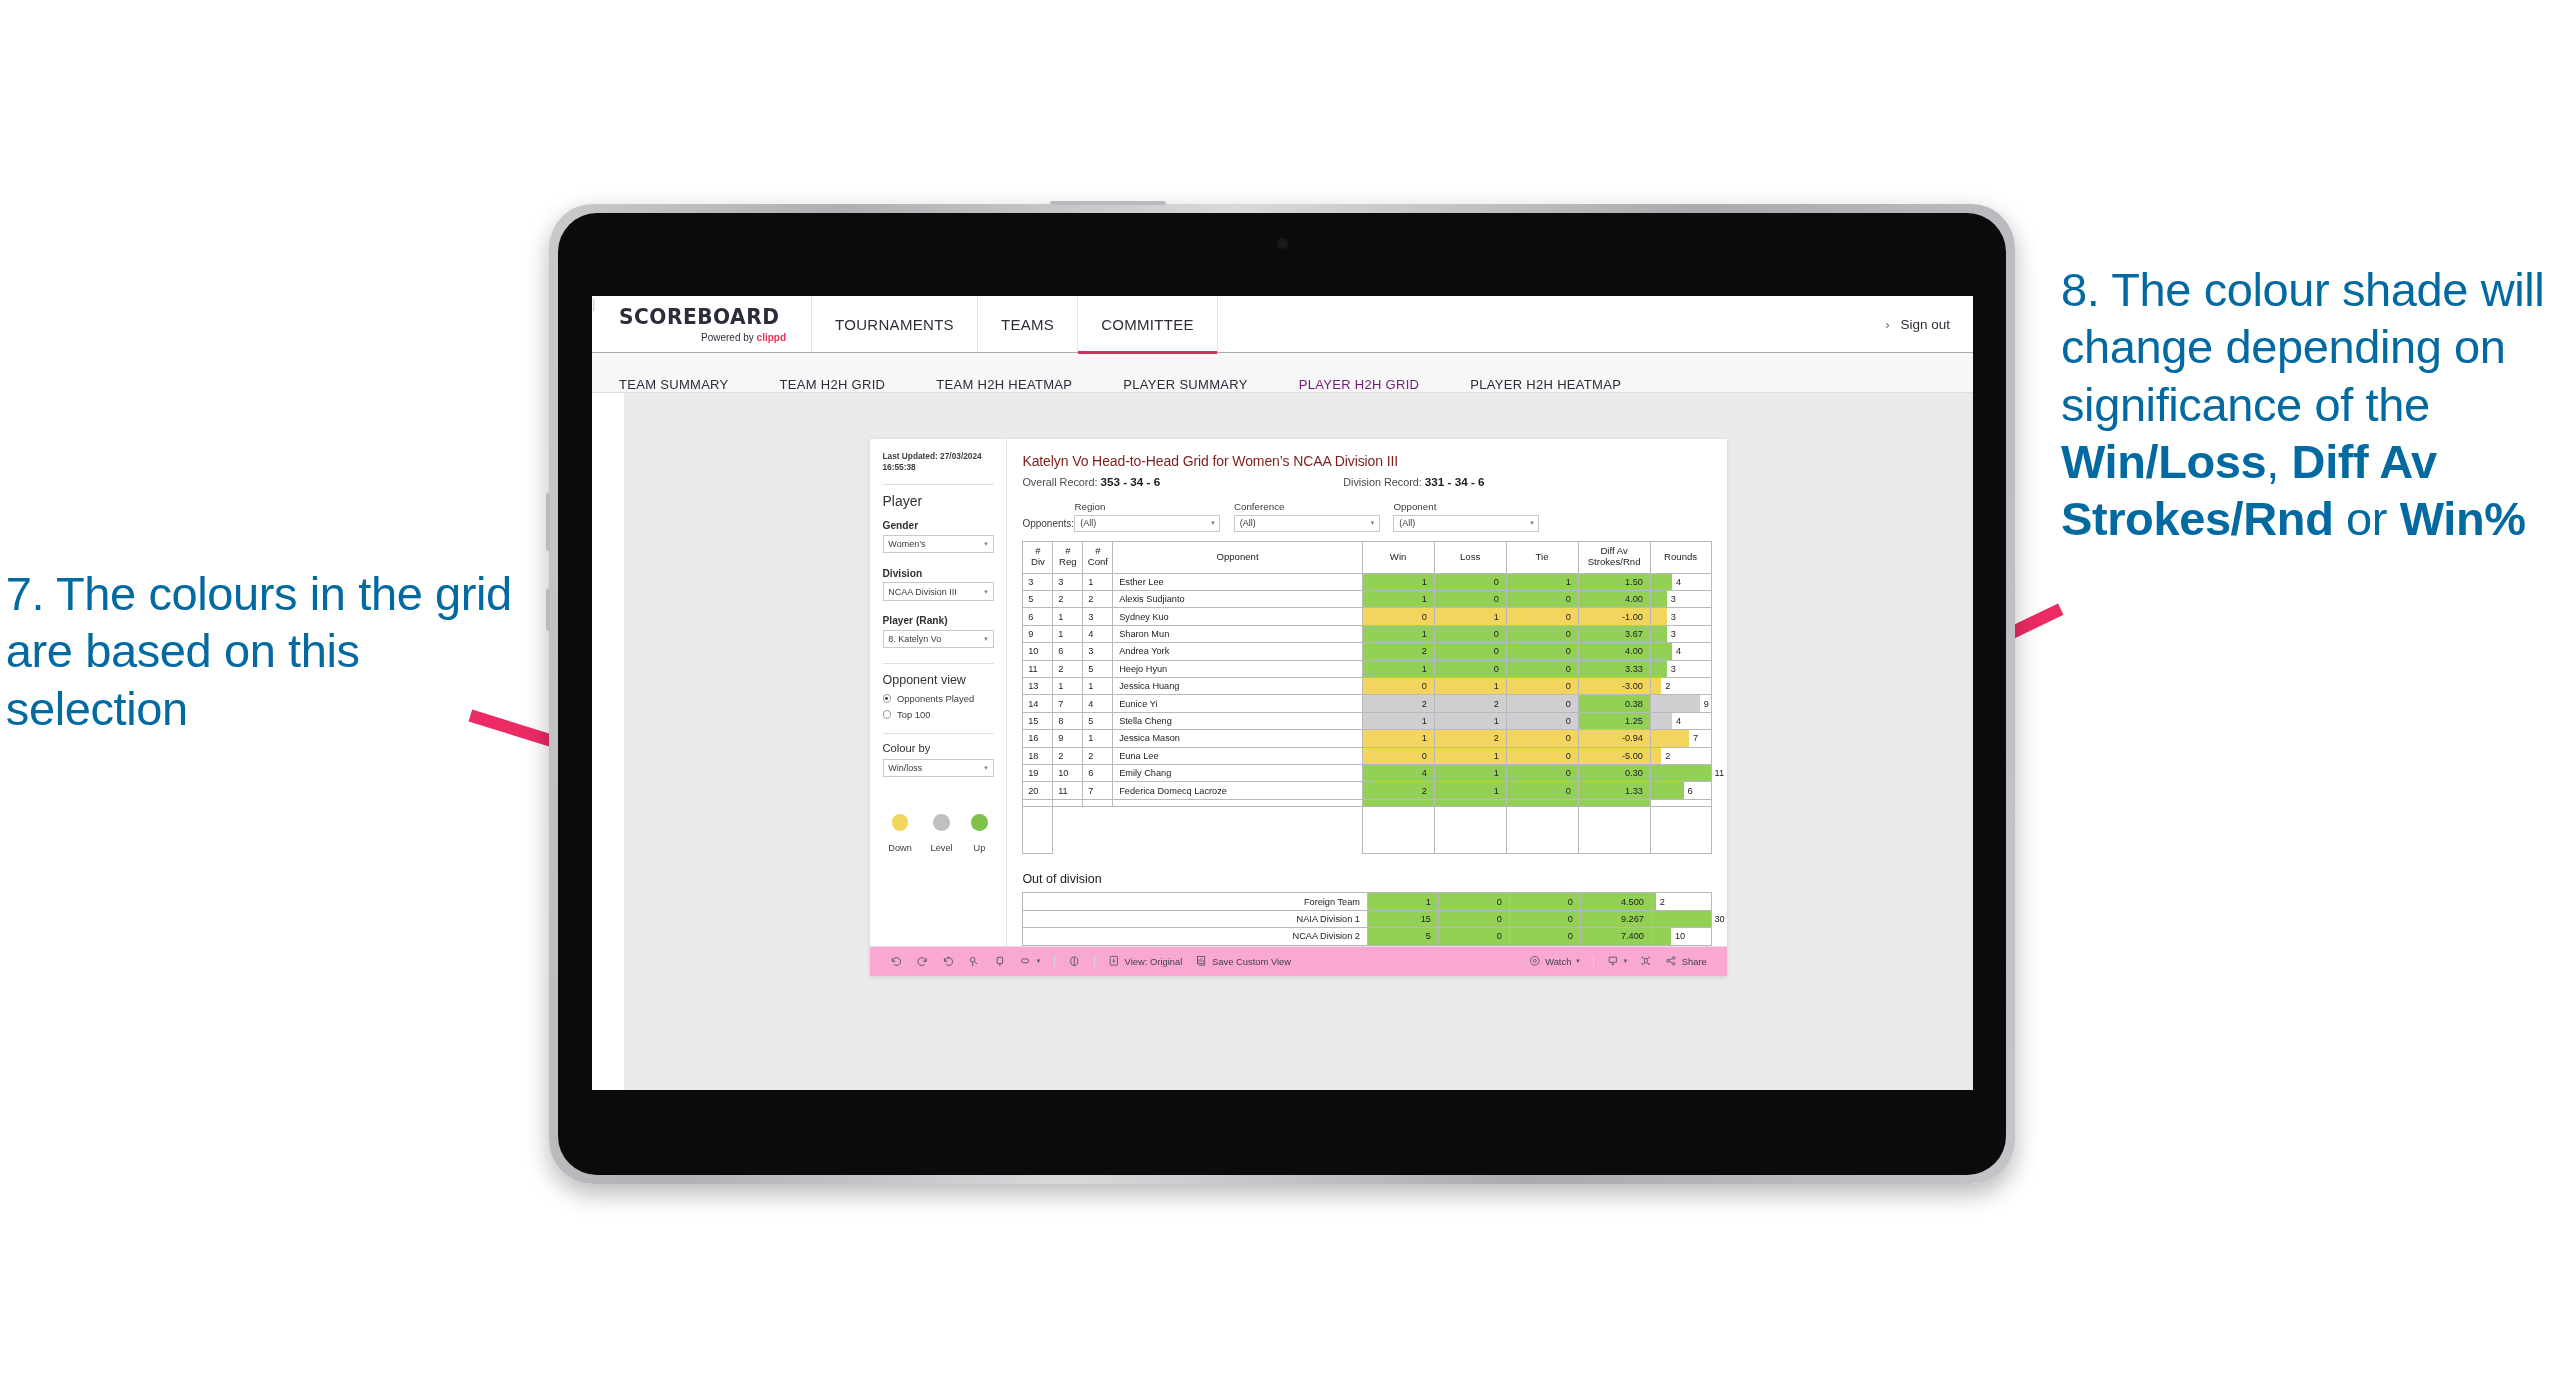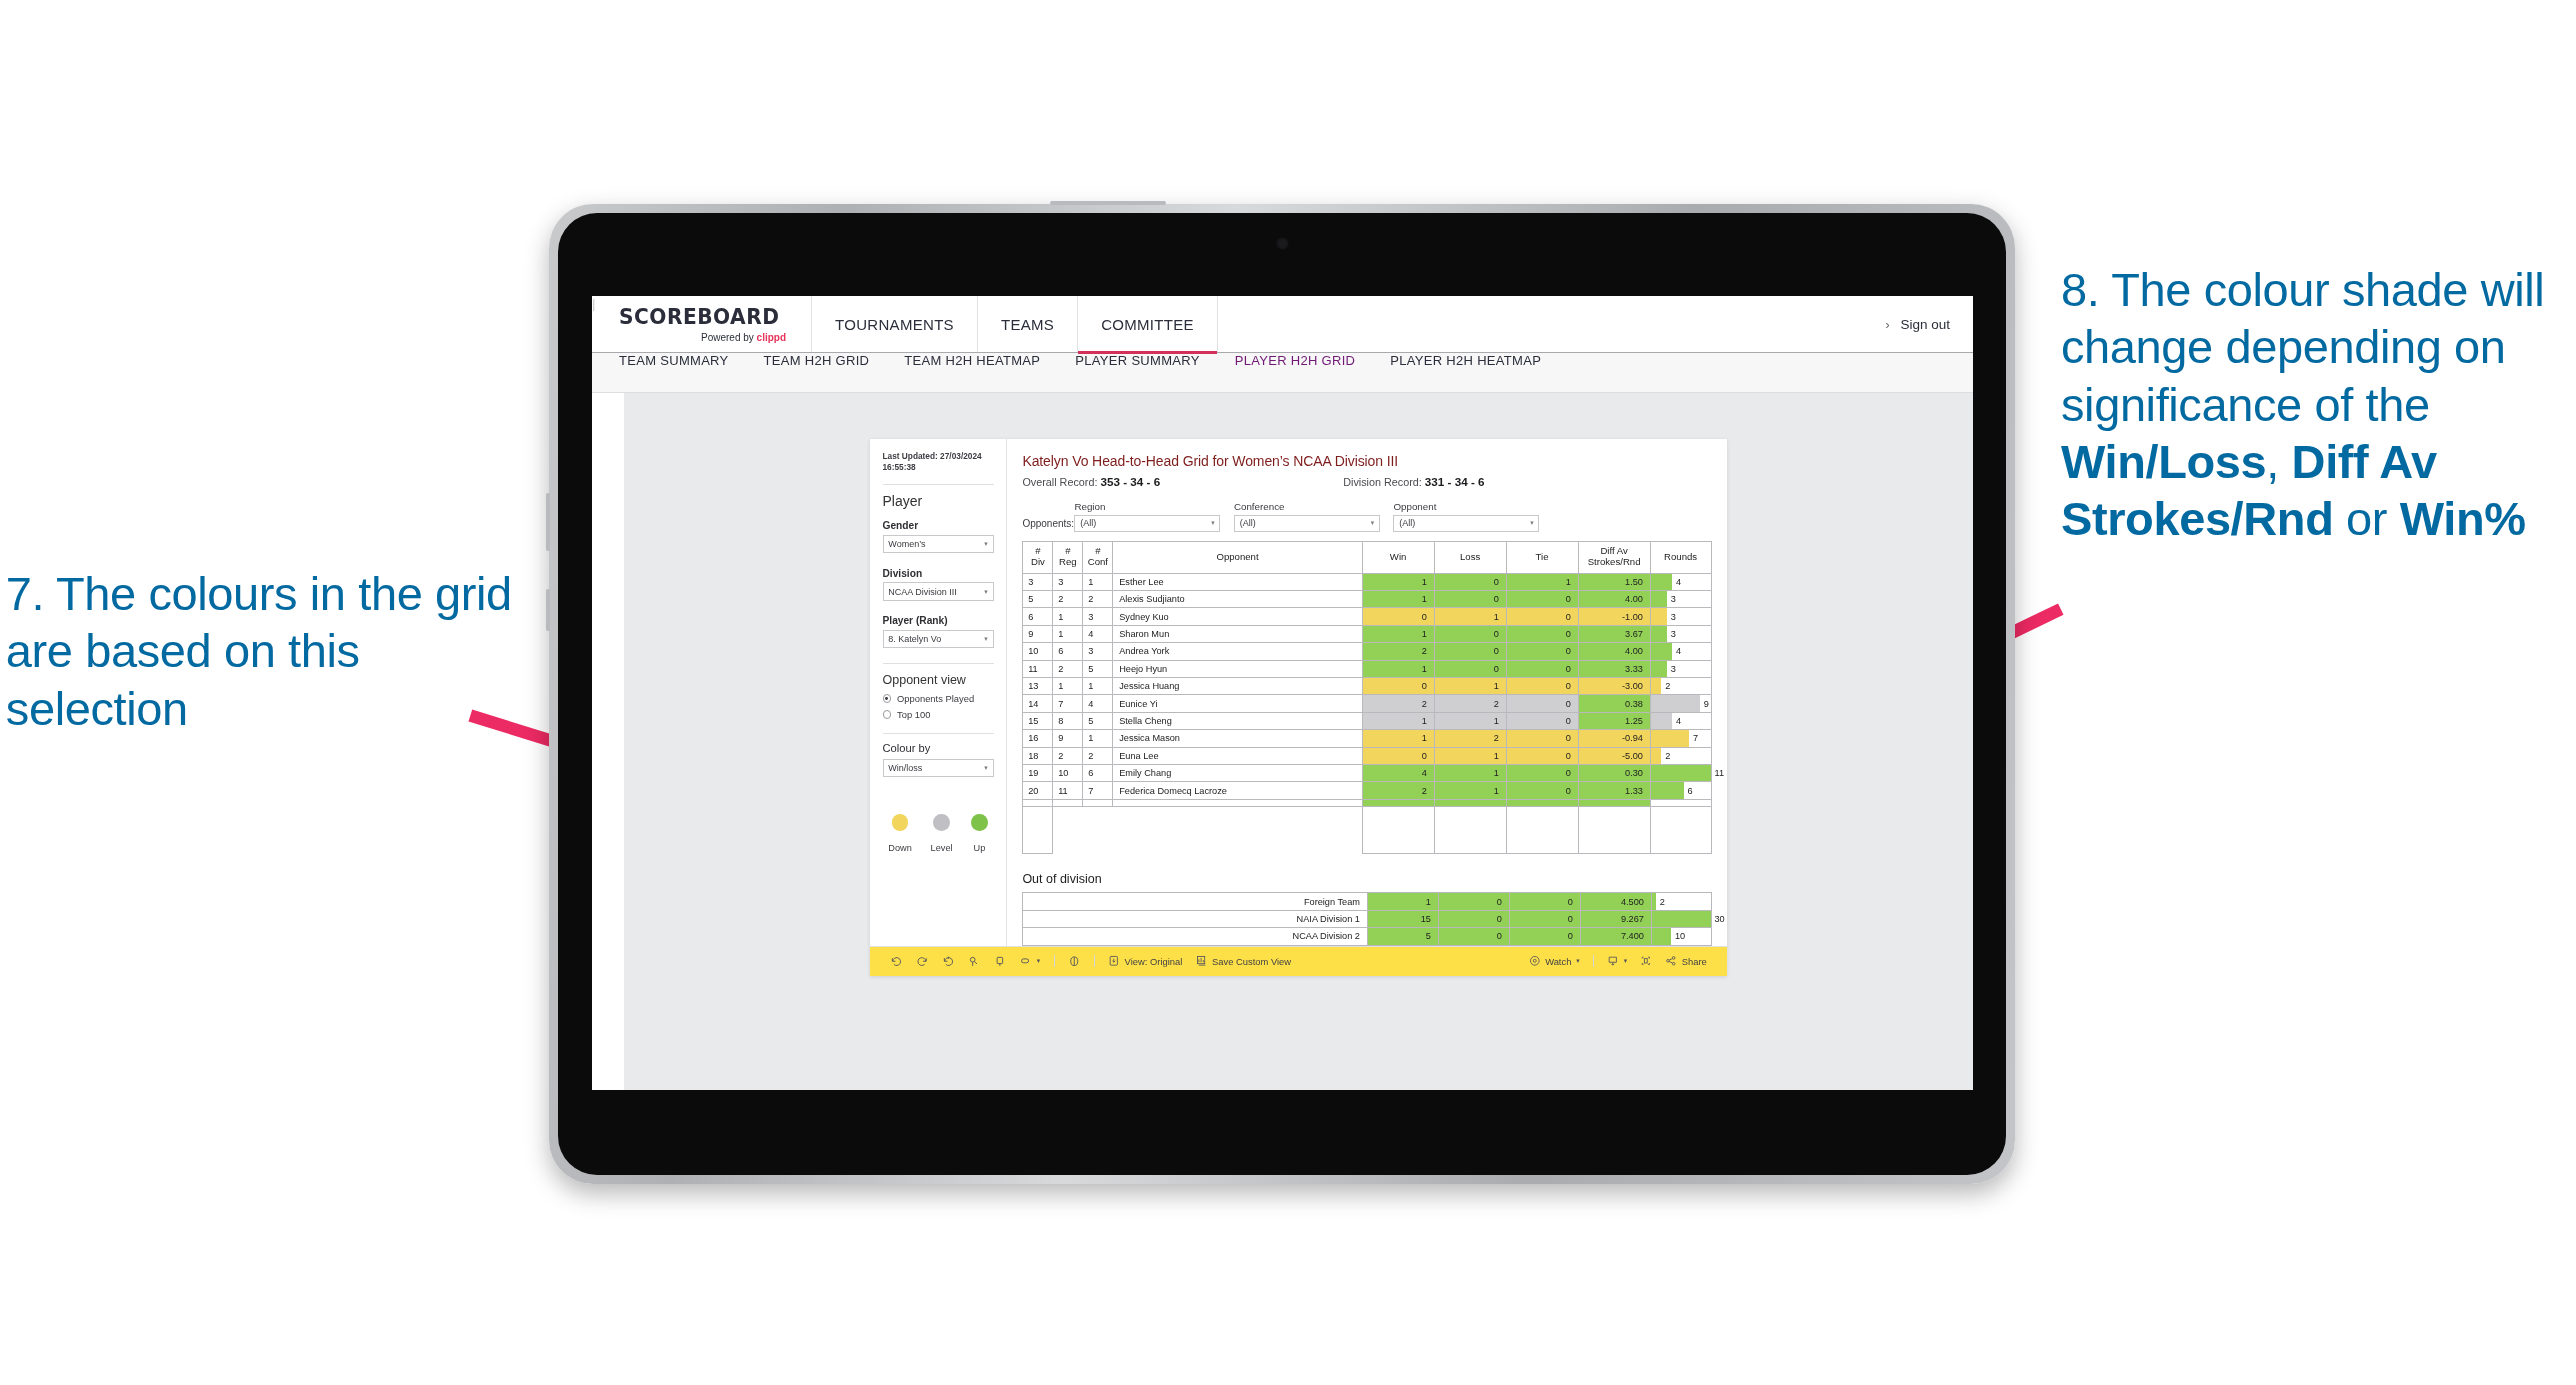--- a/index.html
+++ b/index.html
@@ -36,22 +36,22 @@
   .brand-sub .clippd{color:#e8335a;font-weight:700;}
   .nav-top{display:flex;align-items:stretch;}
   .nav-top a{display:flex;align-items:center;padding:0 23px;font-size:15px;color:#2b2e3a;
      text-decoration:none;letter-spacing:0.3px;border-right:1px solid #e2e2e5;position:relative;}
   .nav-top a.active::after{content:"";position:absolute;left:0;right:0;bottom:-1.9px;height:2.9px;background:#d4305a;}
   .signout{margin-left:auto;display:flex;align-items:center;gap:10.6px;padding:0 23px;font-size:13.5px;color:#2b2e3a;}
   .signout .chev{color:#6c6c72;font-size:13.5px;}
   .signout .bar{color:#c9c9ce;}
 
   
-  .subnav{height:39px;background:#f7f7f8;border-bottom:1px solid #dededf;display:flex;align-items:flex-start;
-     padding-left:27px;gap:35px;}
+  .subnav{height:39px;background:#f7f7f8;border-bottom:1px solid #dededf;display:flex;align-items:flex-end;
+     padding-left:27px;gap:51px;}
   .subnav span{font-size:13px;color:#2b2e3a;letter-spacing:0.3px;}
   .subnav span.active{color:#701a75;}
 
   
   .canvas{background:#e9eaec;height:100%;padding-top:46px;box-sizing:border-box;margin-left:32px;}
   .card{width:857px;margin:0 auto;background:#fff;box-shadow:0 1px 3.9px rgba(0,0,0,.12);display:flex;
      flex-direction:column;}
   .card-body{display:flex;}
 
   
@@ -105,21 +105,21 @@
       border-bottom:1px solid #b9b9bd;border-top:none;}
   tr.blank td.nb{border:none;}
 
   .ood-title{font-size:12.5px;color:#1d1d20;margin:17.3px 0 6.7px;}
   table.ood{border-collapse:collapse;width:100%;table-layout:fixed;font-size:9.2px;color:#222;}
   table.ood td{border:1px solid #b9b9bd;height:16.4px;padding:0;}
   .ood-name{text-align:right;padding-right:6.7px!important;}
 
   
   .toolbar{height:29px;border-top:1px solid #e0e0e2;display:flex;align-items:center;gap:0;
-      padding:0 13.5px;font-size:9.4px;color:#3f3f45;background:#fde047;}
+      padding:0 13.5px;font-size:9.4px;color:#3f3f45;background:#f9a8d4;}
   .tb{display:flex;align-items:center;gap:4.8px;padding:0 6.7px;}
   .tb svg{display:block;}
   .tsep{width:1px;height:12.5px;background:#d5d5d8;margin:0 6.7px;}
   .tspacer{flex:1;}
 </style>
 </head>
 <body>
 
 <div class="anno" id="anno-left">7. The colours in the grid are based on this selection</div>
 

